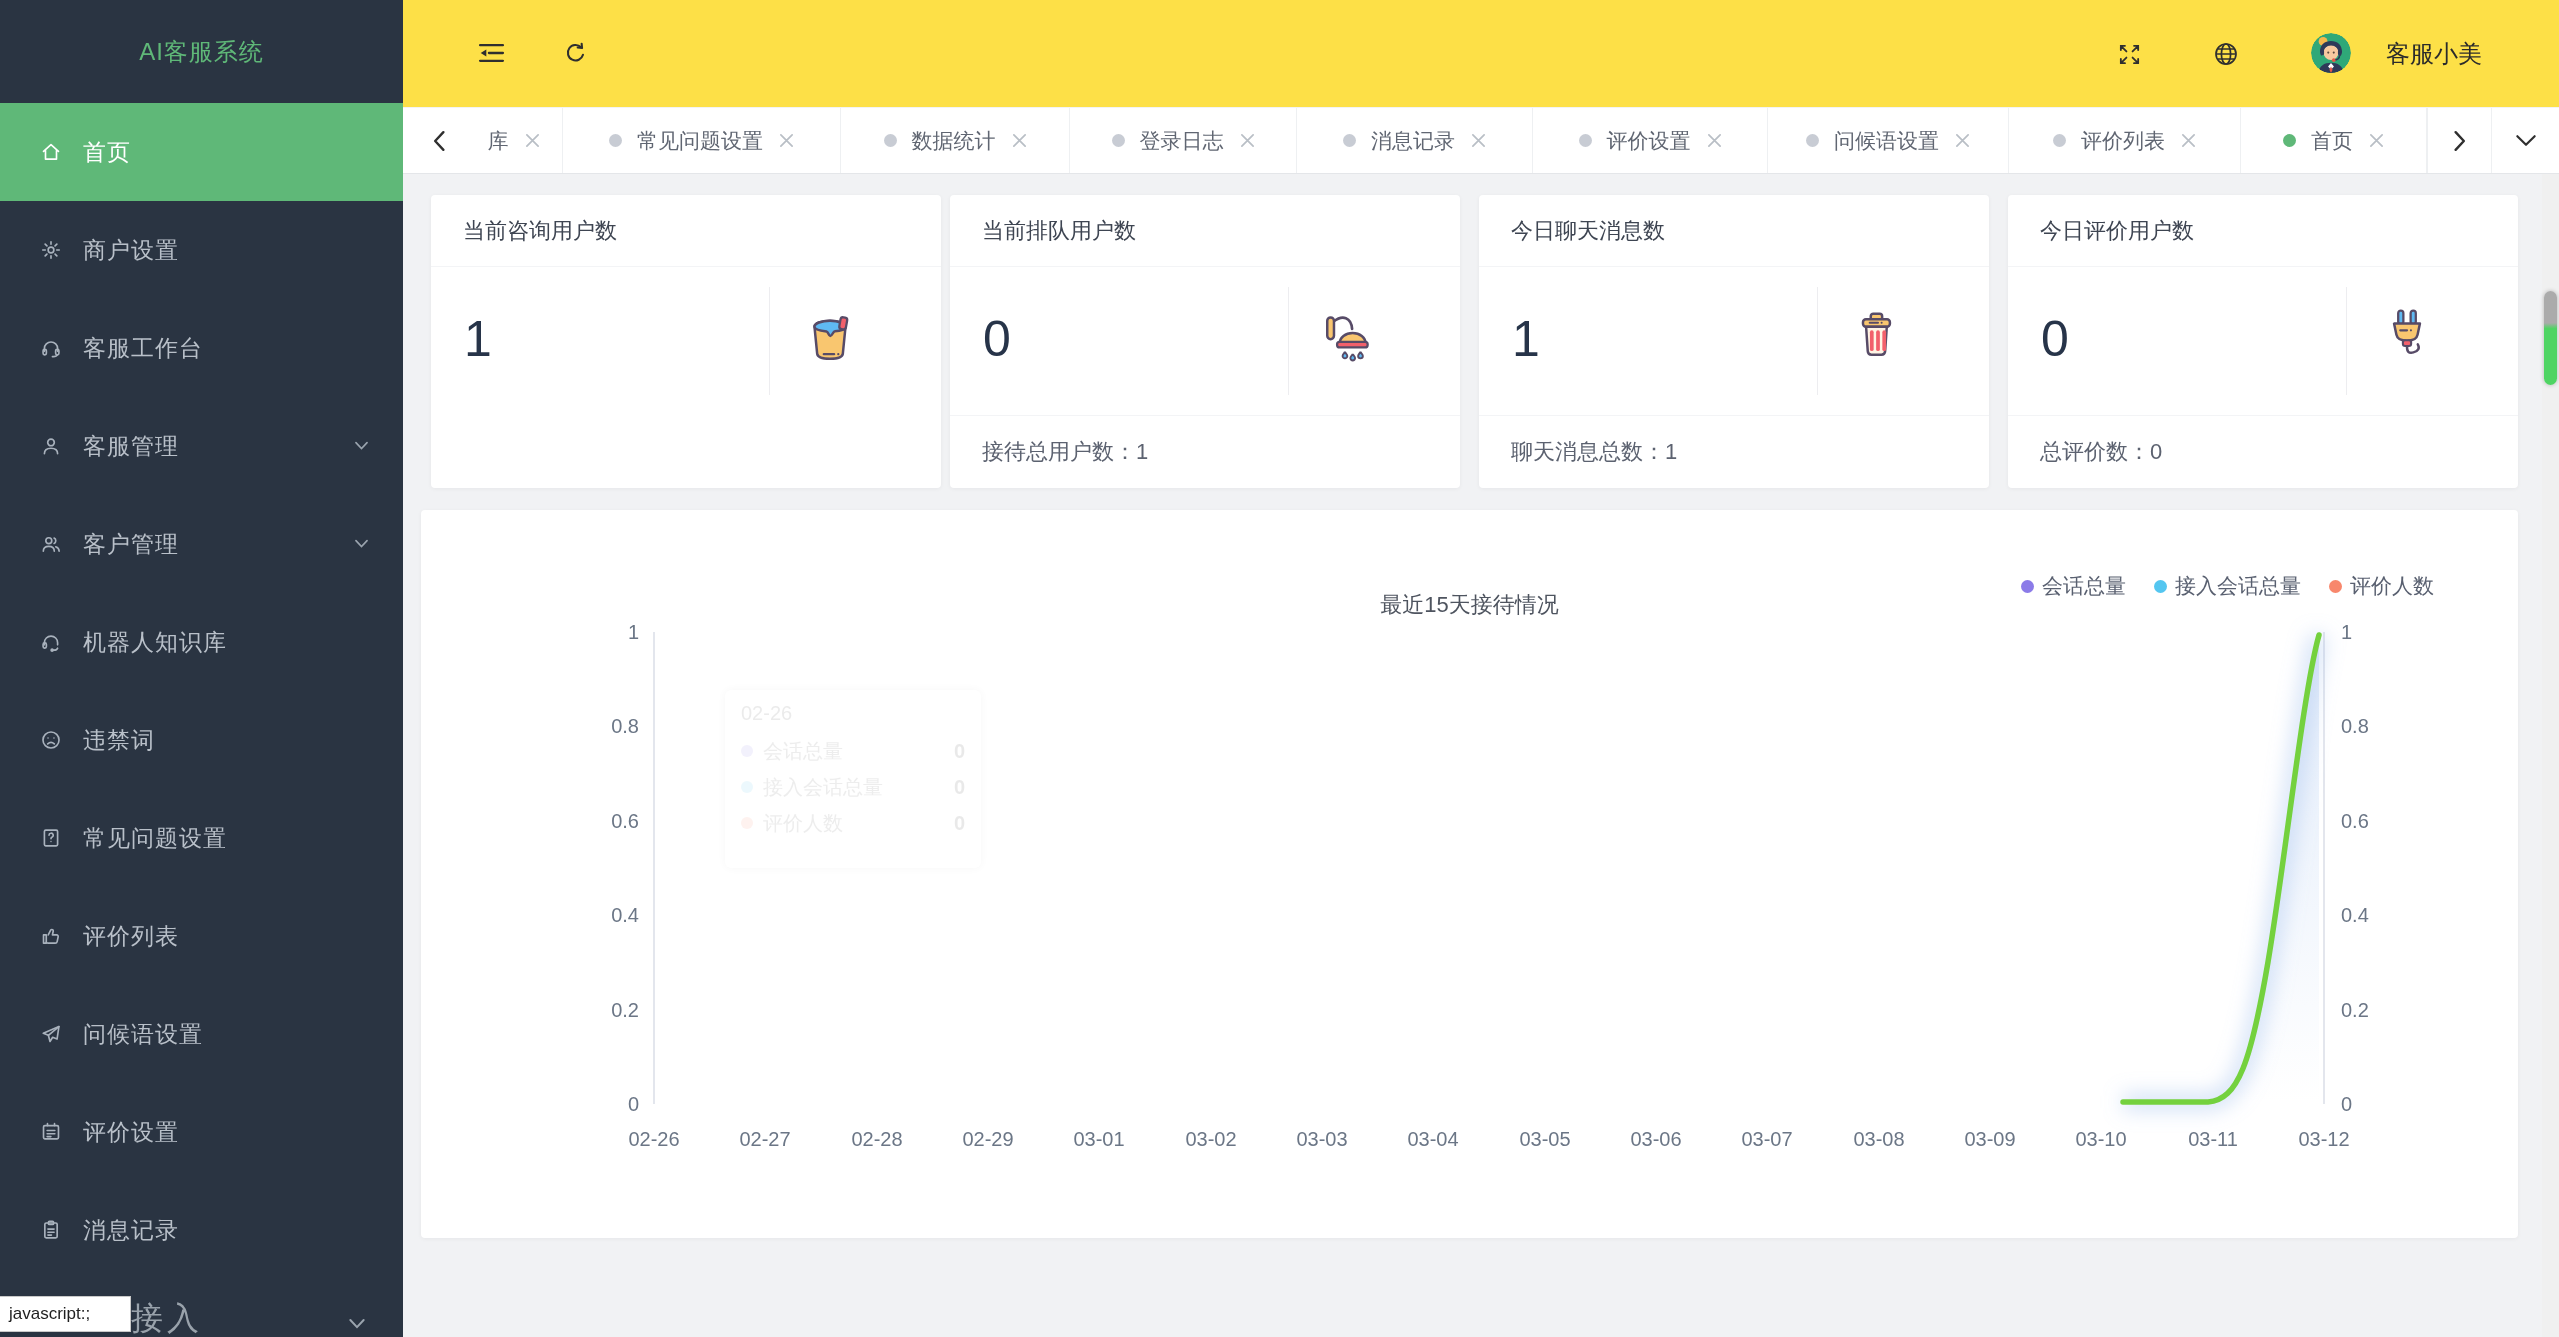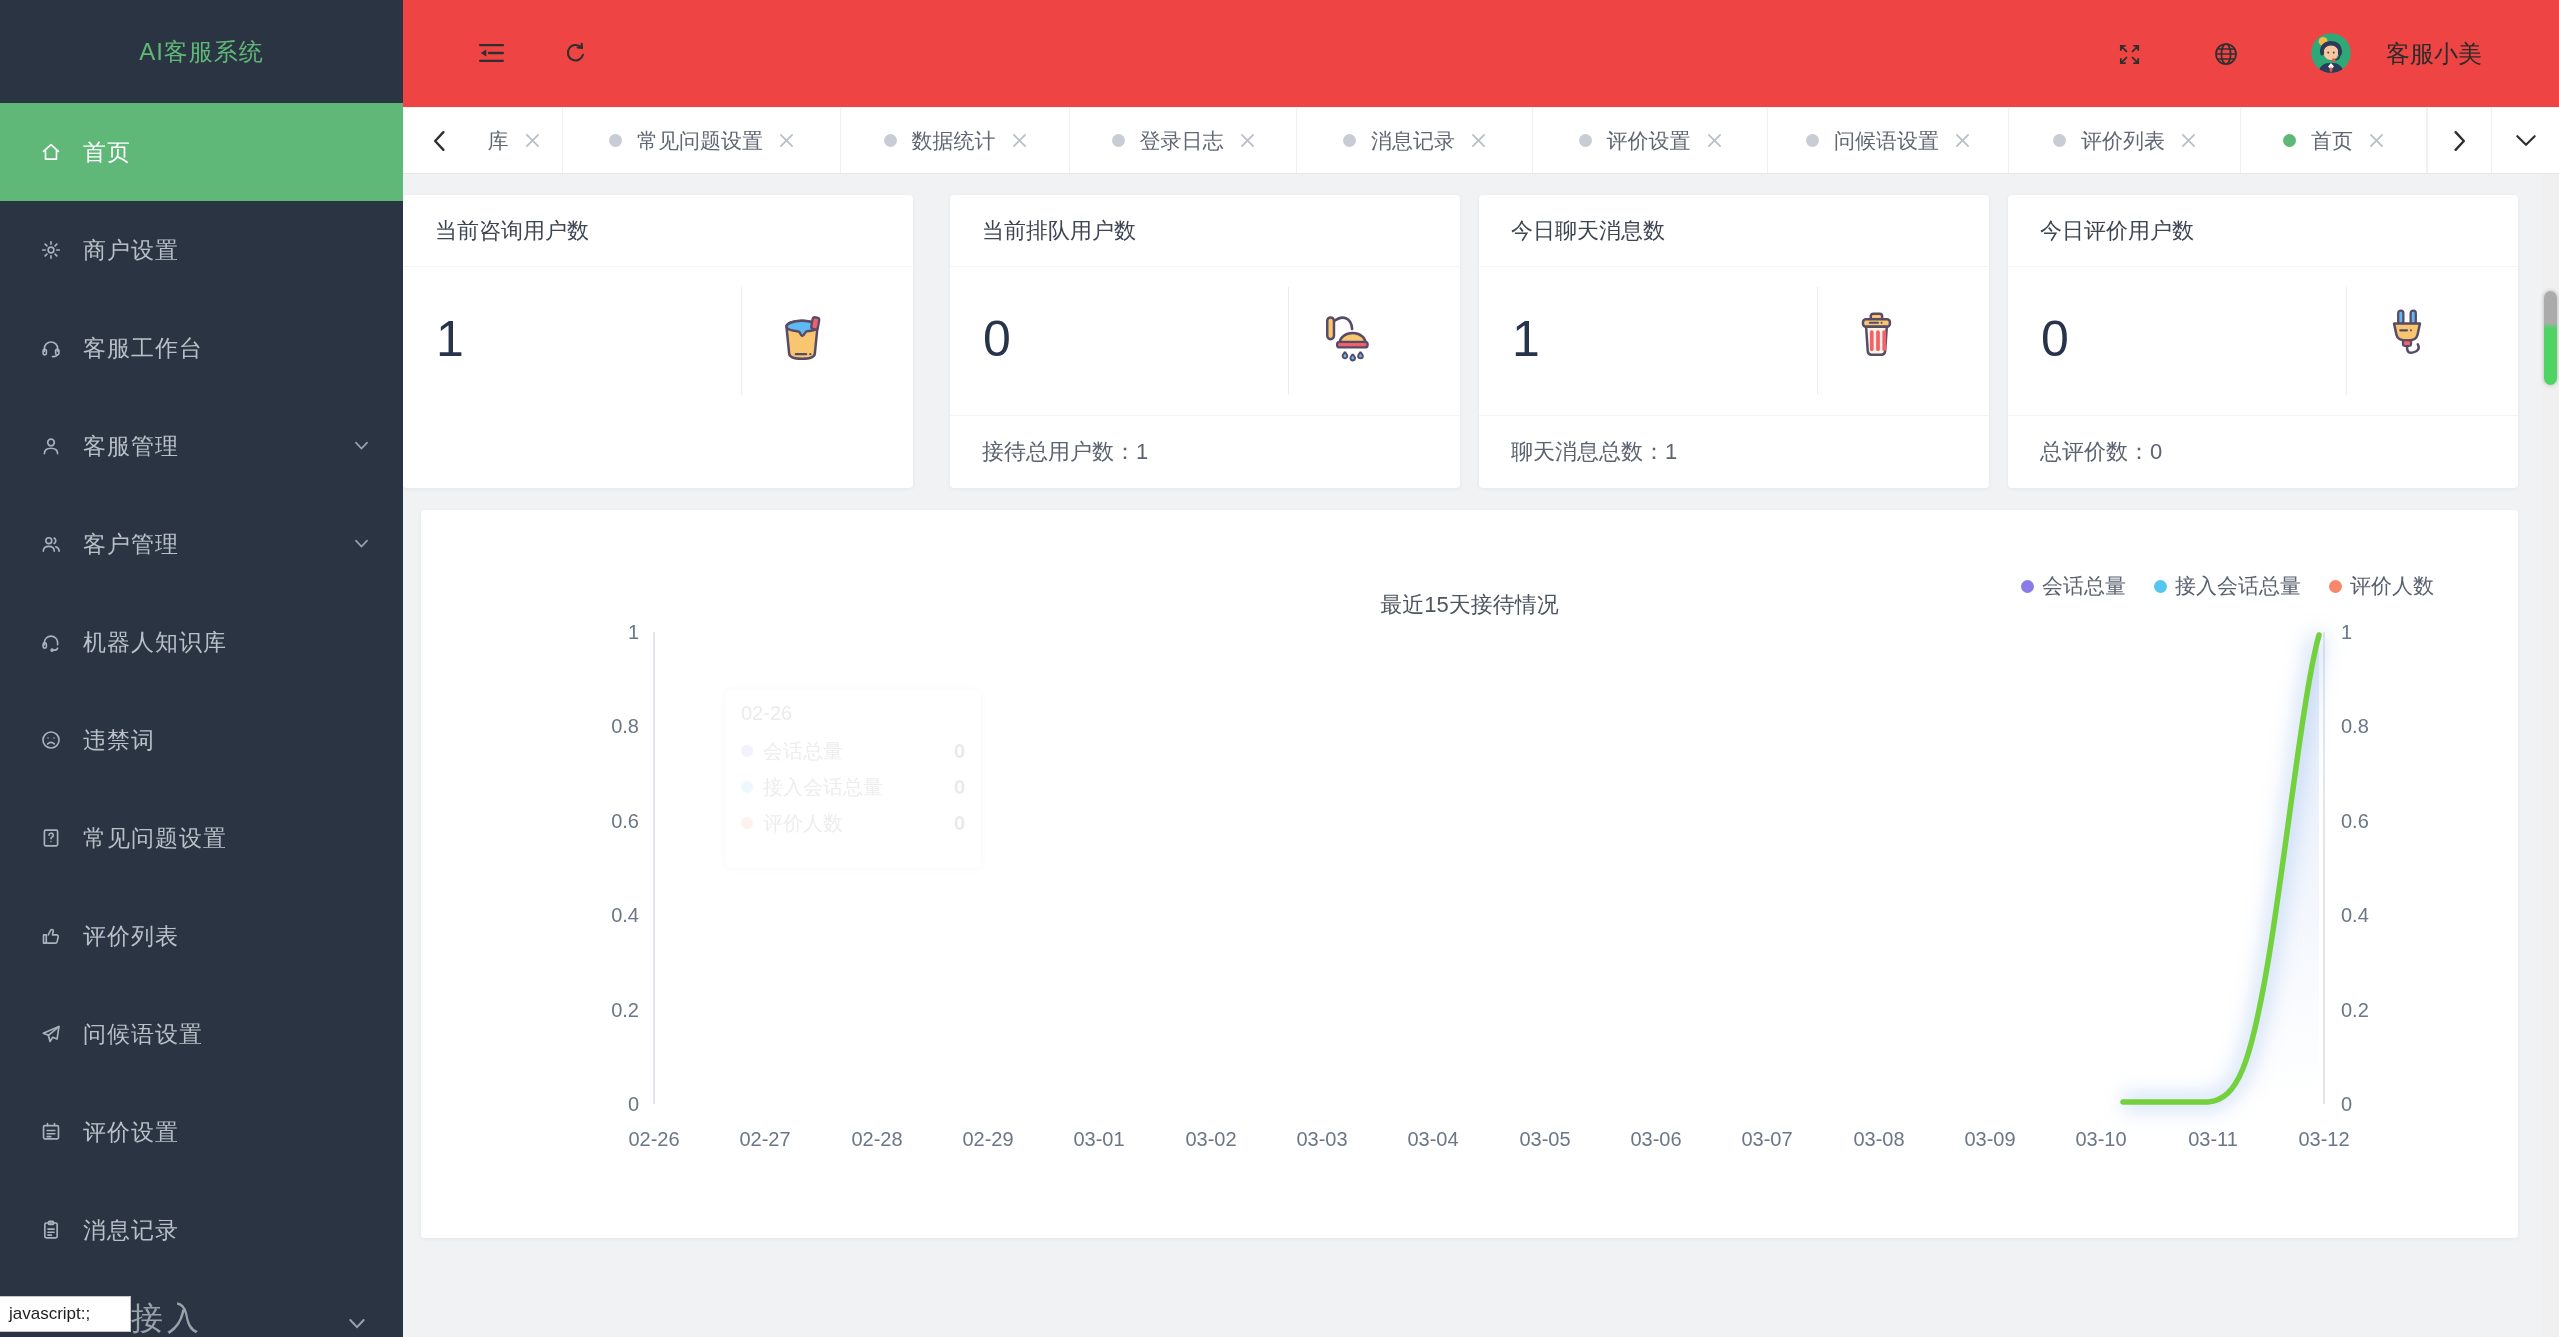--- a/index.html
+++ b/index.html
@@ -15,21 +15,21 @@
   .menu-item .mi-icon { width:22px; height:22px; display:inline-flex; color:#a9b2bd; }
   .menu-item .mi-label { margin-left:21px; font-size:23px; letter-spacing:1px; }
   .menu-item.active { background:#5FB878; color:#ffffff; }
   .menu-item.active .mi-icon { color:#ffffff; }
   .menu-item .mi-arrow { position:absolute; right:33px; top:50%; margin-top:-5px; color:#9aa4ae; }
   .menu-item svg { display:block; }
   .menu-bottom-label { position:absolute; left:131px; top:1297px; font-size:32px; color:#99a2ab; letter-spacing:4px; }
   .menu-bottom-arrow { position:absolute; left:347px; top:1316px; color:#9aa4ae; }
 
   
-  .topbar { position:absolute; left:403px; top:0; width:2156px; height:107px; background:#ef4444; z-index:4; }
+  .topbar { position:absolute; left:403px; top:0; width:2156px; height:107px; background:#fde047; z-index:4; }
   .tb-btn { position:absolute; cursor:pointer; color:#2f2f2f; }
   .tb-collapse { left:75px; top:42px; }
   .tb-refresh { left:160px; top:41px; }
   .tb-fullscreen { left:1714px; top:42px; }
   .tb-globe { left:1810px; top:41px; }
   .tb-avatar { position:absolute; left:1908px; top:33px; width:40px; height:40px; border-radius:50%; overflow:hidden; cursor:pointer; }
   .tb-username { position:absolute; left:1983px; top:38px; font-size:24px; color:#2b2b2b; cursor:pointer; }
 
   
   .tabbar { position:absolute; left:403px; top:107px; width:2156px; height:67px; background:#fff; border-top:1px solid #f3f3f4; border-bottom:1px solid #e4e6e9; display:flex; z-index:4; }
@@ -392,21 +392,21 @@
           <path d="M2 2l7.5 8L2 18"></path>
         </svg>
     </div>
     <div class="tab-right-btn" style="width:68px">
       <svg width="22" height="13" viewBox="0 0 20 12" fill="none" stroke="currentColor" stroke-width="2" stroke-linecap="round" stroke-linejoin="round">
           <path d="M2 2l8 8 8-8"></path>
         </svg>
     </div>
   </div>
 
-  <section class="stat-card" style="left:403px">
+  <section class="stat-card" style="left:431px">
     <div class="sc-header">当前咨询用户数</div>
     <div class="sc-body">
       <span class="sc-value">1</span>
       <span class="sc-divider"></span>
       <span class="sc-icon">
         <svg width="58" height="58" viewBox="0 0 56 56">
           <path d="M13 20c0-3.2 6.7-5.8 15-5.8S43 16.8 43 20l-2.6 26c-.3 3.4-5.6 5-12.4 5s-12.1-1.6-12.4-5z" fill="#F9C66F" stroke="#574B67" stroke-width="2.4" stroke-linejoin="round"></path>
           <path d="M13 20c0-3.2 6.7-5.8 15-5.8S43 16.8 43 20c0 2.5-4.2 4.3-10.2 4.3-1.9 0-2.5 4.6-4.5 4.6-1.9 0-1.7-4-3.7-4.3C19 24 13 22.6 13 20z" fill="#5FB9F2" stroke="#574B67" stroke-width="2.4" stroke-linejoin="round"></path>
           <rect x="37.5" y="11" width="6.5" height="11.5" rx="2.4" transform="rotate(10 41 17)" fill="#F2606B" stroke="#574B67" stroke-width="2.2"></rect>
           <path d="M22 46.5h10" stroke="#574B67" stroke-width="2.2" stroke-linecap="round"></path>

